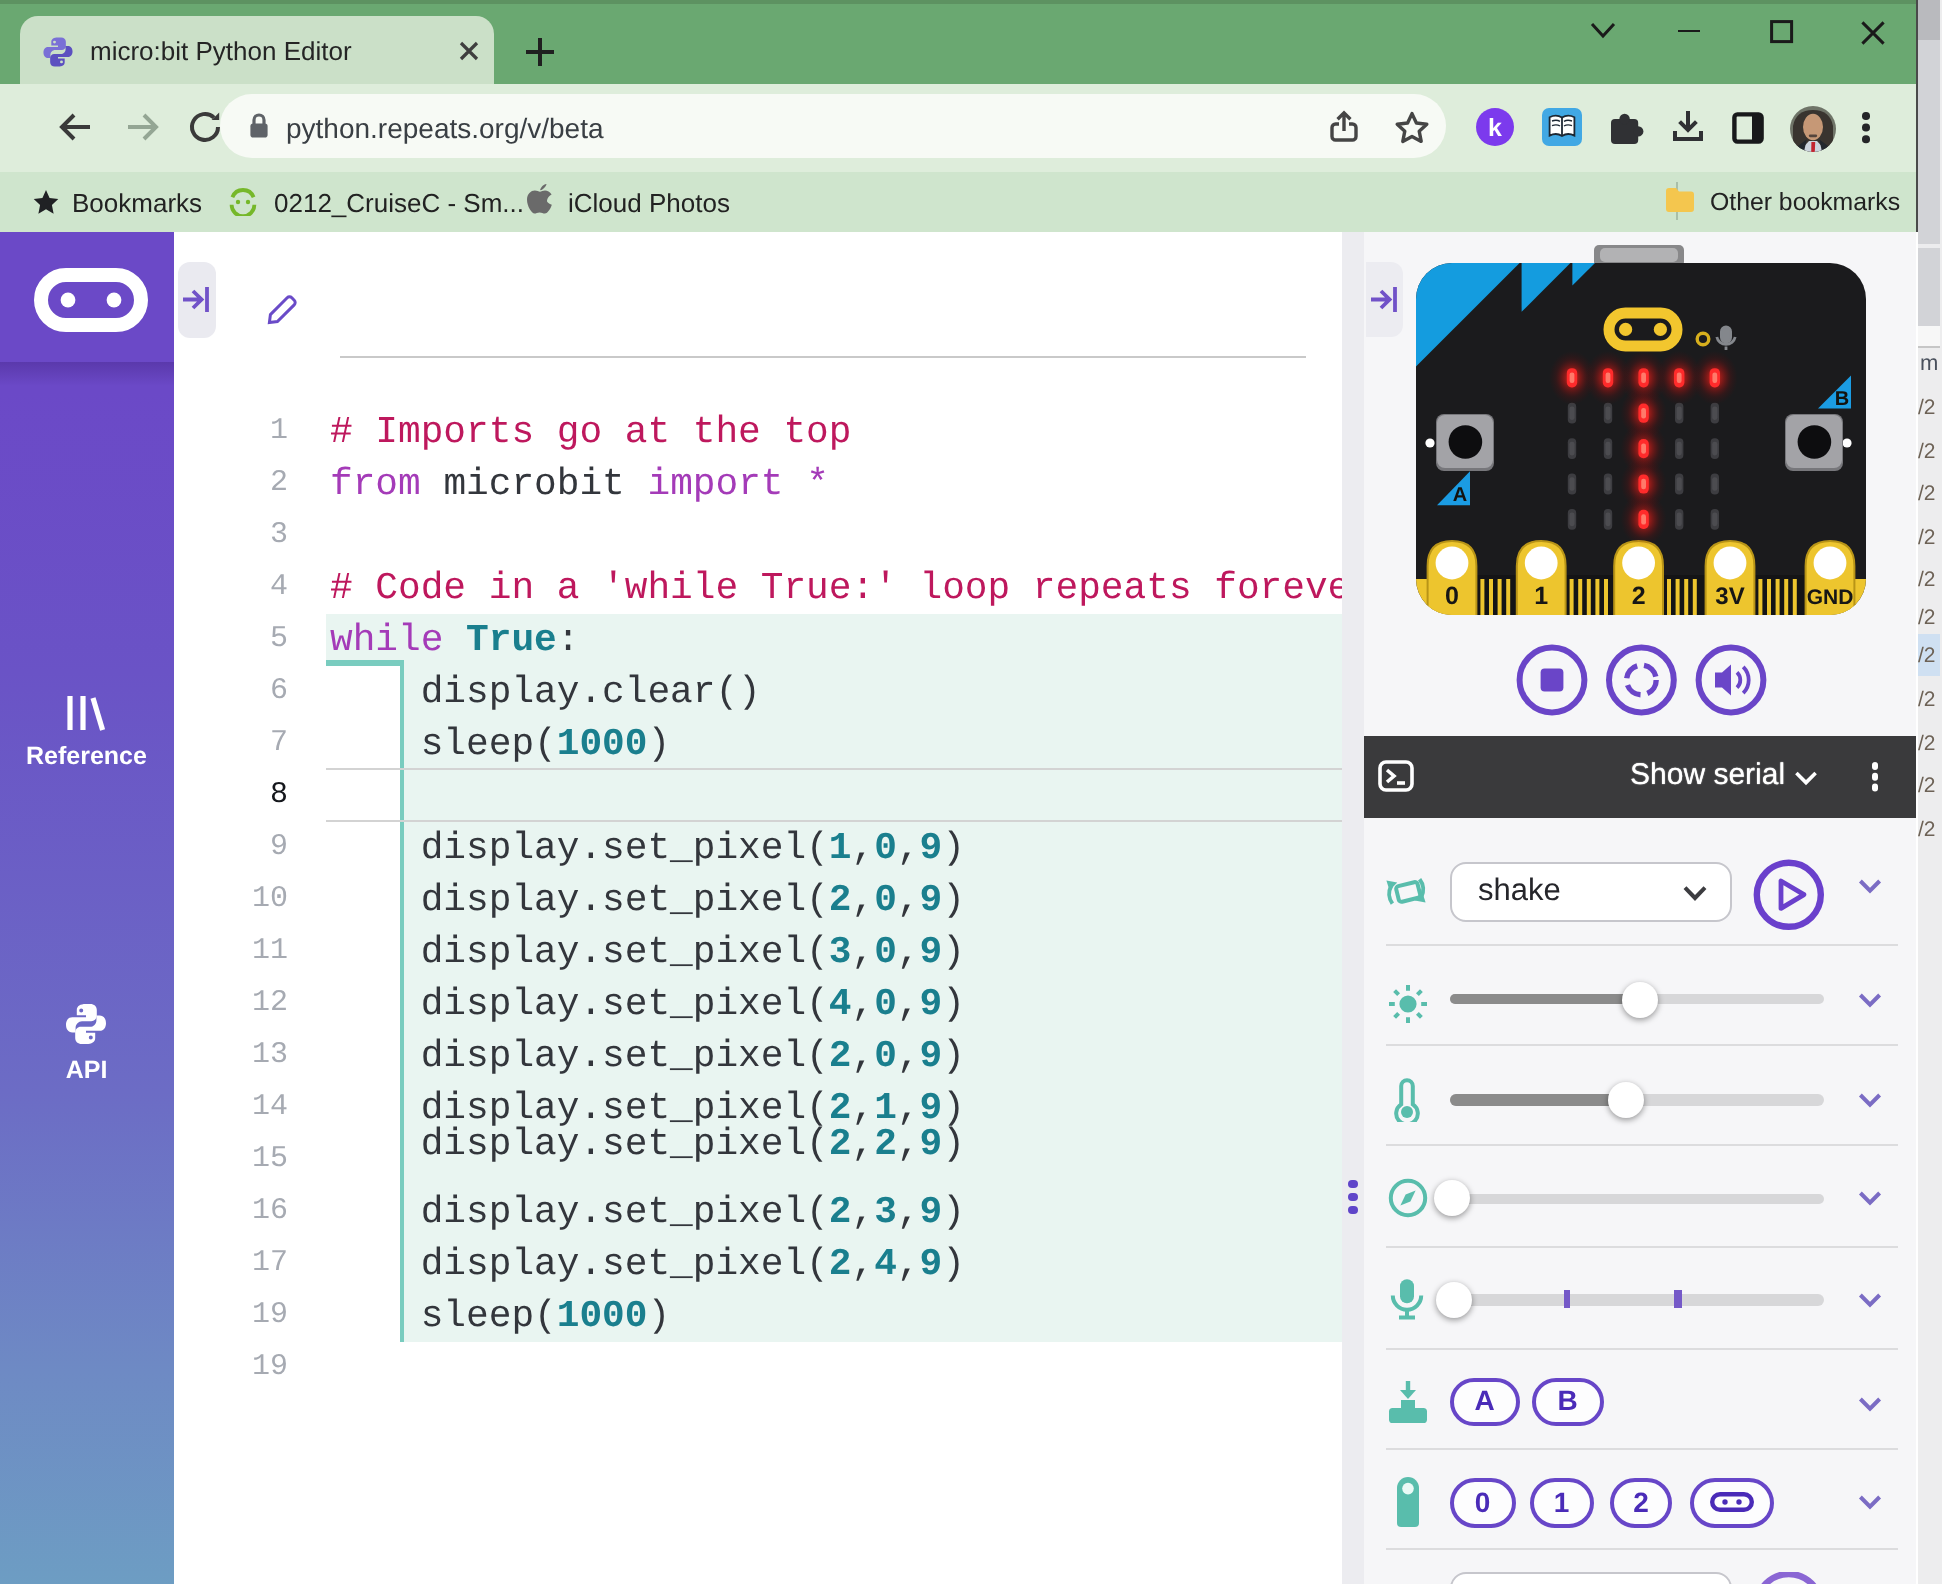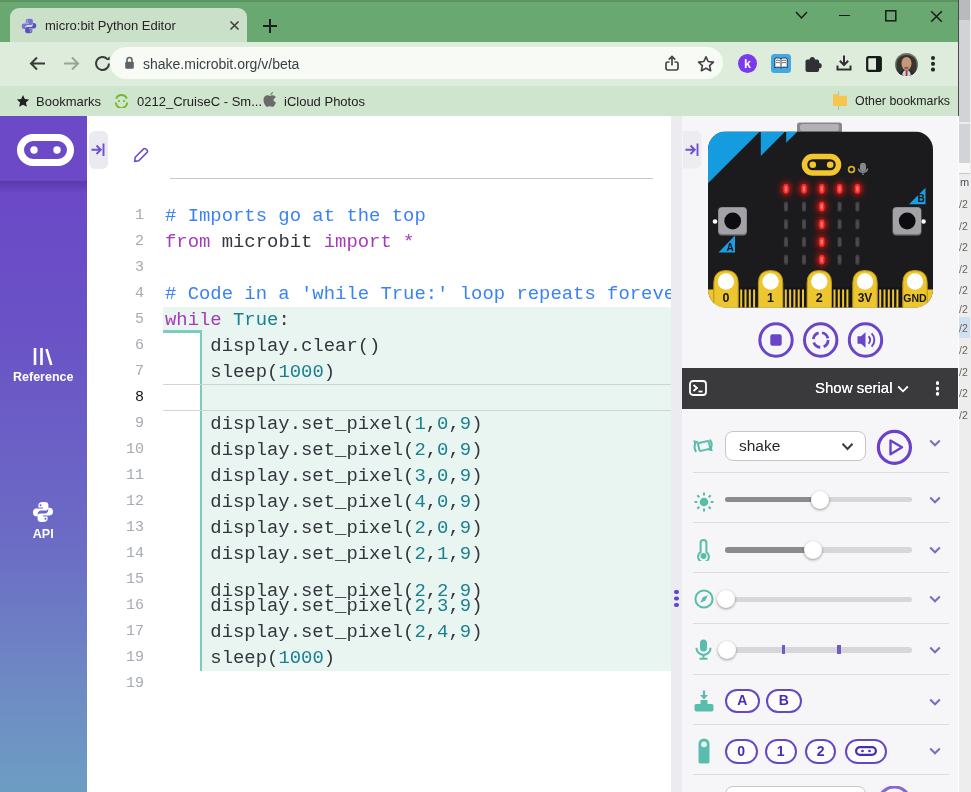--- a/index.html
+++ b/index.html
@@ -23,21 +23,21 @@
      background:linear-gradient(180deg,#6b49c7 0px,#6b49c7 80px,#6a53c6 220px,#6c6cc5 430px,#6e8ac4 570px,#6d9dc3 676px); }
   .navitem { width:86.5px; text-align:center; color:#fff; }
   .navlabel { font-size:12.5px; font-weight:bold; color:#fff; }
   .sidebtn { background:#eaeaf0; border-radius:6px; z-index:5; }
   
   #editor { left:86.5px; top:0; width:584.5px; height:676px; background:#fff; overflow:hidden; }
   #edtitle { left:76px; top:29.5px; font-size:17px; color:#4b4b4f; letter-spacing:0.2px;}
   #edhr { left:83px; top:62px; width:483px; height:1px; background:#c9c9c9; }
   .gutter { position:absolute; left:11.5px; width:46px; text-align:right; font-family:"Liberation Mono",monospace; font-size:15px; color:#a6aab2; line-height:26px; }
   .codeline { position:absolute; left:78.5px; font-family:"Liberation Mono",monospace; font-size:18.9px; line-height:26px; white-space:pre; color:#33363c;}
-  .com { color:#3b82f6; } .kw { color:#a43bb8; } .num { color:#1a7f8e; }
+  .com { color:#be185d; } .kw { color:#a43bb8; } .num { color:#1a7f8e;font-weight:bold; }
   
   #divider { left:671px; top:0; width:11px; height:676px; background:#ececf0; }
   
   #simpanel { left:682px; top:0; width:275.5px; height:676px; background:#f6f6f8; overflow:hidden; }
   .sep { position:absolute; left:10.5px; width:256.5px; height:1px; background:#dcdcde; }
   .chev { position:absolute; }
   .track { position:absolute; height:5.5px; border-radius:3px; background:#d7d7d9; }
   .fill { position:absolute; height:5.5px; border-radius:3px; background:#8b8b8b; }
   .thumb { position:absolute; width:18px; height:18px; border-radius:50%; background:#fff; box-shadow:0 1px 3px rgba(0,0,0,0.4); }
   .pillbtn { position:absolute; border:2.6px solid #6746c8; background:#fdfdfe; border-radius:13px; text-align:center; font-weight:bold; color:#4a2bb8; }
@@ -110,21 +110,21 @@
       </g>
     </svg>
   <svg class="abs" style="left:94px;top:55px" width="17" height="17" viewBox="0 0 17 17">
       <path d="M15 8.5 a6.5 6.5 0 1 1 -2 -4.7" fill="none" stroke="#3a3a3a" stroke-width="2"></path>
       <path d="M15.6 1.2 V5 H11.8 Z" fill="#3a3a3a"></path>
     </svg>
   <svg class="abs" style="left:124px;top:56px" width="11" height="14" viewBox="0 0 11 14">
       <path d="M3 6 V4 a2.5 2.5 0 0 1 5 0 V6" fill="none" stroke="#5f6368" stroke-width="1.6"></path>
       <rect x="1.2" y="5.8" width="8.6" height="7" rx="1.4" fill="#5f6368"></rect>
     </svg>
-  <div class="abs" style="left:143px;top:55.5px;font-size:14px;color:#3a3f44">shake.microbit.org/v/beta</div>
+  <div class="abs" style="left:143px;top:55.5px;font-size:14px;color:#3a3f44">python.repeats.org/v/beta</div>
   <svg class="abs" style="left:664px;top:55px" width="17" height="17" viewBox="0 0 17 17">
       <g stroke="#454545" stroke-width="1.7" fill="none">
         <path d="M5.5 7 H3.8 A1.8 1.8 0 0 0 2 8.8 v4.4 A1.8 1.8 0 0 0 3.8 15 h8.4 a1.8 1.8 0 0 0 1.8 -1.8 V8.8 A1.8 1.8 0 0 0 12.2 7 h-1.7"></path>
         <path d="M8 10.5 V1.8 M4.8 4.6 L8 1.4 L11.2 4.6"></path>
       </g>
     </svg>
   <svg class="abs" style="left:697px;top:55px" width="18" height="17" viewBox="0 0 18 17">
       <path d="M9 1.8 L11.2 6.5 L16.4 7.1 L12.6 10.6 L13.6 15.7 L9 13.2 L4.4 15.7 L5.4 10.6 L1.6 7.1 L6.8 6.5 Z" fill="none" stroke="#454545" stroke-width="1.7" stroke-linejoin="round"></path>
     </svg>
   <svg class="abs" style="left:738px;top:54px" width="19" height="19" viewBox="0 0 19 19">
@@ -270,21 +270,21 @@
       <div class="codeline" style="top:164.6px"><span class="com"># Code in a 'while True:' loop repeats forever</span></div>
       <div class="codeline" style="top:190.6px"><span class="kw">while</span> <span class="num">True</span>:</div>
       <div class="codeline" style="top:216.6px">    display.clear()</div>
       <div class="codeline" style="top:242.6px">    sleep(<span class="num">1000</span>)</div>
       <div class="codeline" style="top:294.6px">    display.set_pixel(<span class="num">1</span>,<span class="num">0</span>,<span class="num">9</span>)</div>
       <div class="codeline" style="top:320.6px">    display.set_pixel(<span class="num">2</span>,<span class="num">0</span>,<span class="num">9</span>)</div>
       <div class="codeline" style="top:346.6px">    display.set_pixel(<span class="num">3</span>,<span class="num">0</span>,<span class="num">9</span>)</div>
       <div class="codeline" style="top:372.6px">    display.set_pixel(<span class="num">4</span>,<span class="num">0</span>,<span class="num">9</span>)</div>
       <div class="codeline" style="top:398.6px">    display.set_pixel(<span class="num">2</span>,<span class="num">0</span>,<span class="num">9</span>)</div>
       <div class="codeline" style="top:424.6px">    display.set_pixel(<span class="num">2</span>,<span class="num">1</span>,<span class="num">9</span>)</div>
-      <div class="codeline" style="top:462px">    display.set_pixel(<span class="num">2</span>,<span class="num">2</span>,<span class="num">9</span>)</div>
+      <div class="codeline" style="top:443px">    display.set_pixel(<span class="num">2</span>,<span class="num">2</span>,<span class="num">9</span>)</div>
       <div class="codeline" style="top:476.6px">    display.set_pixel(<span class="num">2</span>,<span class="num">3</span>,<span class="num">9</span>)</div>
       <div class="codeline" style="top:502.6px">    display.set_pixel(<span class="num">2</span>,<span class="num">4</span>,<span class="num">9</span>)</div>
       <div class="codeline" style="top:528.6px">    sleep(<span class="num">1000</span>)</div>
     </div>
     <div class="abs" id="divider">
         <div class="abs" style="left:3.2px;top:473.8px;width:4.4px;height:4.4px;border-radius:50%;background:#5f45c9;box-shadow:0 6.5px 0 #5f45c9, 0 13px 0 #5f45c9"></div>
       </div>
     <div class="abs" id="simpanel">
       <svg class="abs" style="left:0;top:15px" width="20.5" height="37.5" viewBox="0 0 18.5 37.5">
           <path d="M0 0 h12.5 a6 6 0 0 1 6 6 v25.5 a6 6 0 0 1 -6 6 H0 Z" fill="#ececf1"></path>

